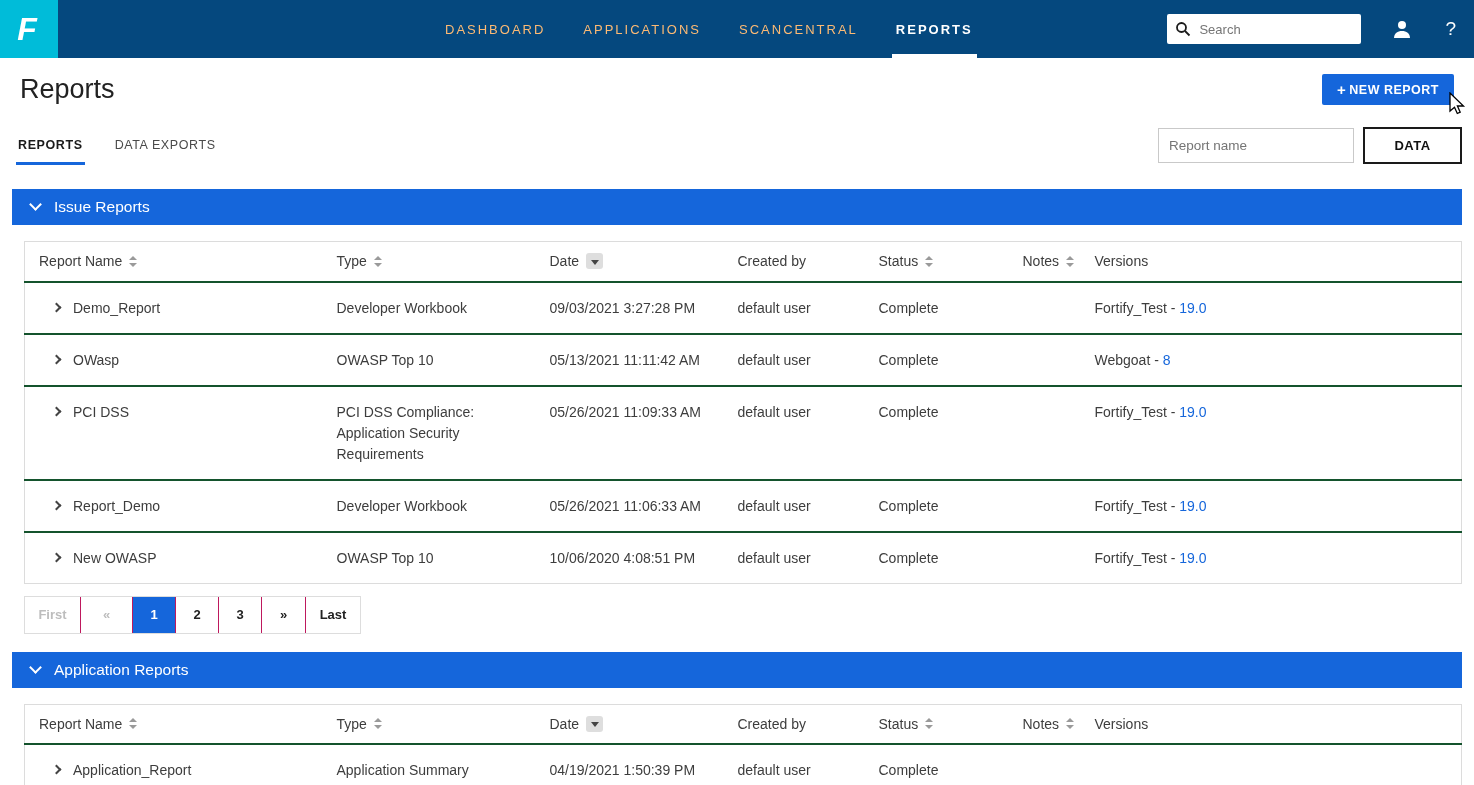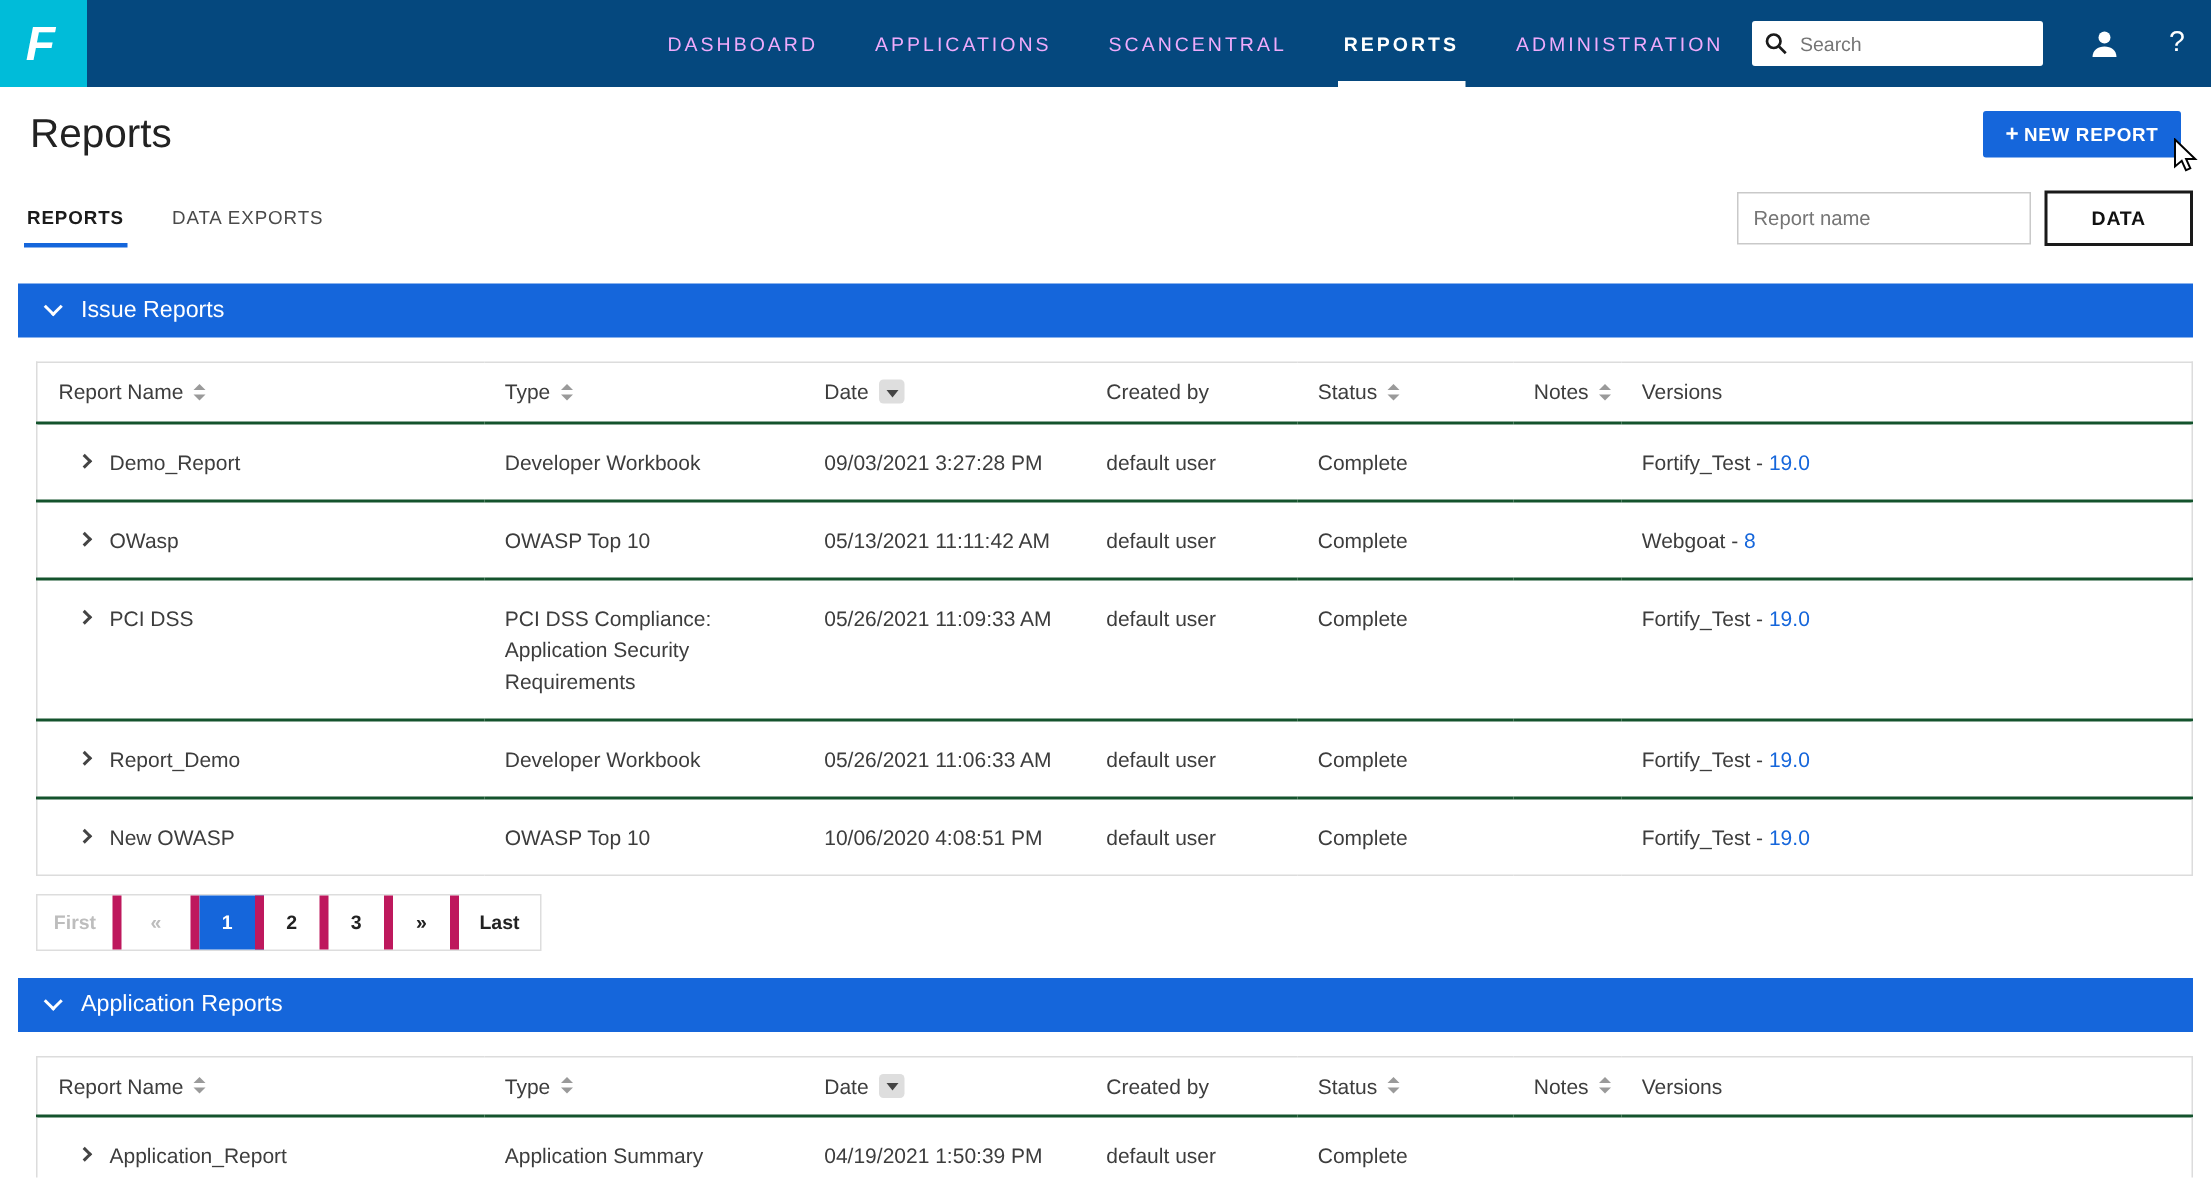--- a/index.html
+++ b/index.html
@@ -9,21 +9,21 @@
     background: #ffffff;
     font-family: "Liberation Sans", sans-serif;
     position: relative;
   }
 
   
   .topbar { height: 58px; background: #05487E; display: flex; align-items: stretch; }
   .logo { width: 58px; background: #00BCD9; display: flex; align-items: center; justify-content: center; cursor: pointer; flex: 0 0 58px; }
   .logo span { color: #fff; font-size: 32px; font-weight: bold; font-style: italic; transform: translateX(-2px); }
   .nav { display: flex; align-items: stretch; margin-left: 368px; }
-  .nav-item { display: flex; align-items: center; padding: 0 19px; color: #f0abfc; font-size: 13px; letter-spacing: 2px; cursor: pointer; position: relative; white-space: nowrap; }
+  .nav-item { display: flex; align-items: center; padding: 0 19px; color: #fdba74; font-size: 13px; letter-spacing: 2px; cursor: pointer; position: relative; white-space: nowrap; }
   .nav-item.active { color: #ffffff; font-weight: bold; }
   .nav-item.active::after { content: ""; position: absolute; left: 15px; right: 15px; bottom: 0; height: 4px; background: #ffffff; }
   .topbar-right { margin-left: auto; display: flex; align-items: center; gap: 29px; padding-right: 16px; }
   .search-box { position: relative; }
   .search-box input { width: 194px; height: 30px; border: none; border-radius: 2px; padding: 0 8px 0 32px; font-size: 13px; color: #333; outline: none; background: #fff; }
   .search-box .mag { position: absolute; left: 8px; top: 7px; }
   .help-icon { color: #fff; font-size: 19px; cursor: pointer; padding: 0 2px; }
   .user-icon { cursor: pointer; display: flex; }
 
   
@@ -64,21 +64,21 @@
   .date-sort i { width: 0; height: 0; border-left: 4px solid transparent; border-right: 4px solid transparent; border-top: 5px solid #444; margin-top: 2px; }
   .tbl tbody td { vertical-align: top; padding: 15px 8px 14px 14px; line-height: 21px; border-top: 2px solid #14532d; }
   .tbl tbody tr { cursor: pointer; }
   .c-name { padding-left: 28px !important; }
   .c-name .cell-in { display: flex; align-items: flex-start; gap: 13px; }
   .expander { width: 7px; height: 7px; border-top: 2px solid #444; border-right: 2px solid #444; transform: rotate(45deg); margin-top: 6px; flex: 0 0 7px; cursor: pointer; }
   .vlink { color: #1566DB; text-decoration: none; cursor: pointer; }
 
   
   .pagination { margin: 12px 12px 0 24px; display: inline-flex; border: 1px solid #ddd; height: 38px; align-items: stretch; background: #fff; }
-  .pg { display: flex; align-items: center; justify-content: center; font-size: 13px; font-weight: bold; color: #222; border-right: 6px solid #be185d; cursor: pointer; }
+  .pg { display: flex; align-items: center; justify-content: center; font-size: 13px; font-weight: bold; color: #222; border-right: 1px solid #be185d; cursor: pointer; }
   .pg:last-child { border-right: none; }
   .pg.disabled { color: #bdbdbd; cursor: default; font-weight: bold; }
   .pg.active { background: #1566DB; color: #fff; }
   .pg-first { width: 56px; } .pg-prev { width: 52px; } .pg-num { width: 43px; } .pg-next { width: 44px; } .pg-last { width: 54px; }
 
   
   .cursor { position: absolute; left: 1446px; top: 92px; pointer-events: none; z-index: 50; }
 </style>
 </head>
 <body>
@@ -88,21 +88,20 @@
 
 <div class="topbar">
   <div class="logo">
     <span>F</span>
   </div>
   <div class="nav">
     <div class="nav-item">DASHBOARD</div>
     <div class="nav-item">APPLICATIONS</div>
     <div class="nav-item">SCANCENTRAL</div>
     <div class="nav-item active">REPORTS</div>
-    <div class="nav-item">ADMINISTRATION</div>
   </div>
   <div class="topbar-right">
     <div class="search-box">
       <span class="mag">
         <svg width="16" height="16" viewBox="0 0 16 16">
             <circle cx="6.5" cy="6.5" r="4.5" fill="none" stroke="#1a1a1a" stroke-width="1.8"></circle>
             <line x1="10" y1="10" x2="14.5" y2="14.5" stroke="#1a1a1a" stroke-width="1.8"></line>
           </svg>
       </span>
       <input placeholder="Search" style="">

